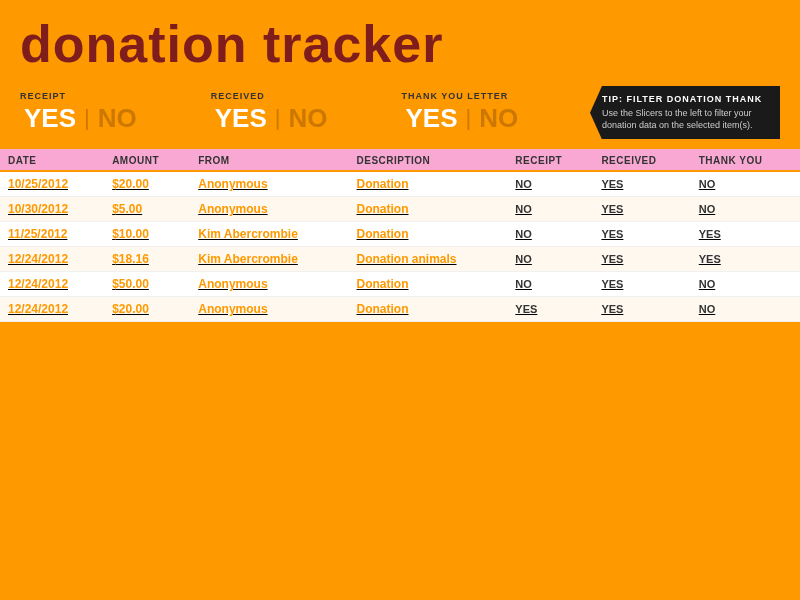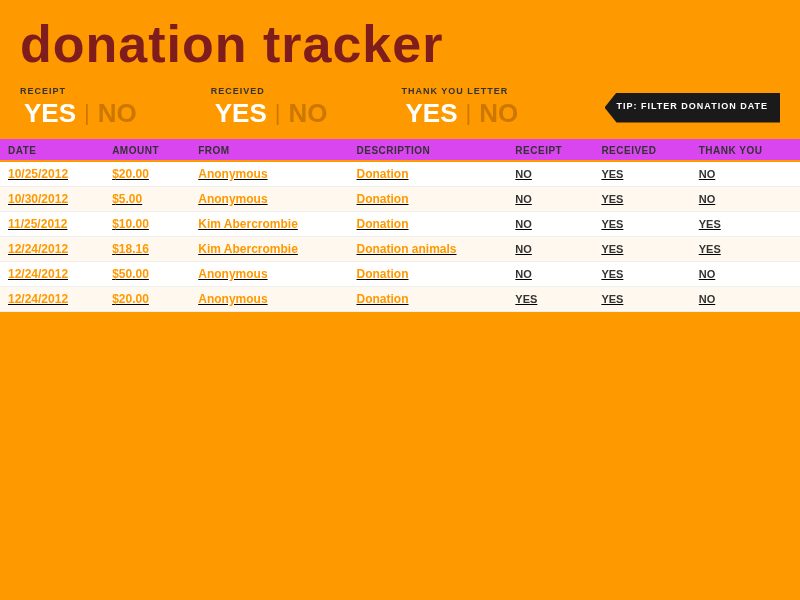--- a/index.html
+++ b/index.html
@@ -86,21 +86,21 @@
       background: white;
       margin: 10px 0 0 0;
       padding: 0;
     }
     table {
       width: 100%;
       border-collapse: collapse;
       font-size: 12px;
     }
     thead tr {
-      background: #d946ef;
+      background: #f9a8d4;
       border-bottom: 2px solid #FF9900;
     }
     thead th {
       text-align: left;
       padding: 6px 8px 4px 8px;
       font-size: 10px;
       font-weight: 700;
       color: #333;
       letter-spacing: 0.5px;
       text-transform: uppercase;
@@ -176,21 +176,22 @@
       <div class="slicer-label">THANK YOU LETTER</div>
       <div class="slicer-options">
         <span class="slicer-option">YES</span>
         <span class="slicer-divider">|</span>
         <span class="slicer-option inactive">NO</span>
       </div>
     </div>
   </div>
 
   <div class="tip-box">
-    <div class="tip-title">TIP: FILTER DONATION DATE</div>
+    <div class="tip-title">TIP: FILTER DONATION THANK</div>
+    <div class="tip-text">Use the Slicers to the left to filter your donation data on the selected item(s).</div>
   </div>
 </div>
 
 <div class="table-container">
   <table>
     <thead>
       <tr>
         <th>DATE</th>
         <th>AMOUNT</th>
         <th>FROM</th>

